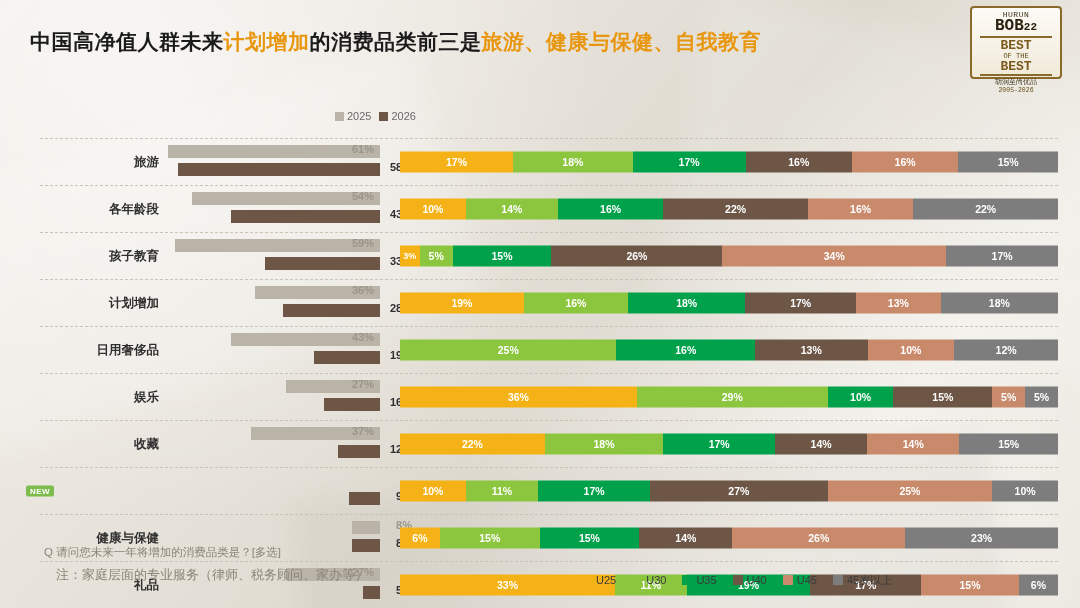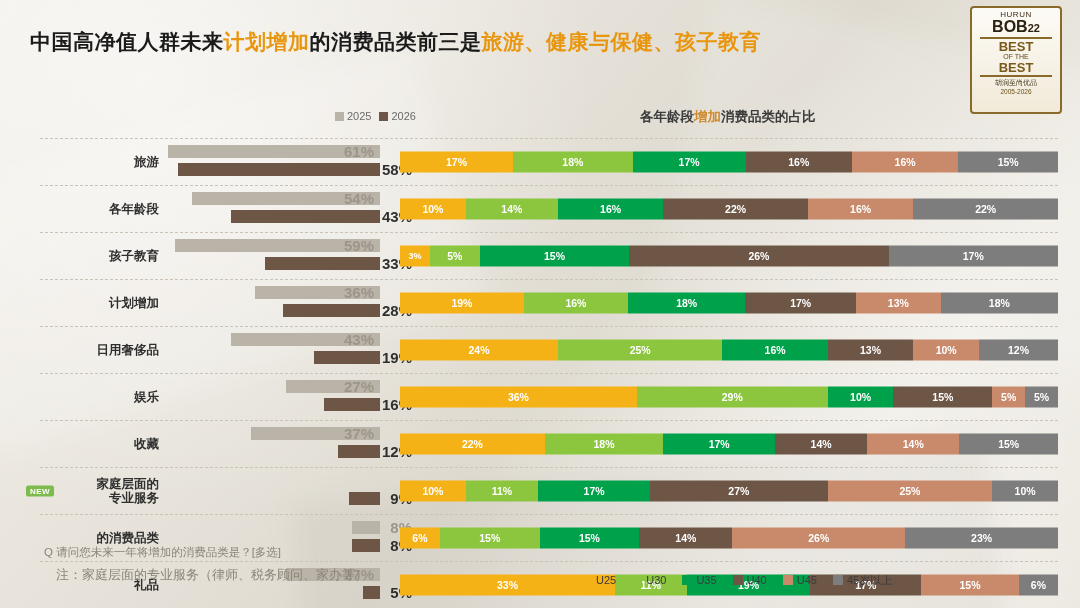--- a/index.html
+++ b/index.html
@@ -38,28 +38,29 @@
     color: #1b1b1b;
     letter-spacing: 0.5px;
     white-space: nowrap;
   }
   .title .hl { color: #e9960f; margin-top: 12px; }
 
   
   .logo {
     position: absolute;
     right: 18px; top: 6px;
-    width: 92px; height: 108px;
+    width: 92px; height: 73px;
     border: 2px solid #8a6a2a;
     border-radius: 4px;
     background: linear-gradient(180deg,#fdfbf6,#f1ead9);
     text-align: center;
     color: #6b4f17;
     padding-top: 2px;
     box-sizing: border-box;
+    font-family: Liberation Mono, monospace;
   }
   .logo .l1 { font-size: 8px; letter-spacing: 0.5px; color:#3b2f14; }
   .logo .l2 { font-size: 16px; font-weight: bold; color:#2b2110; line-height: 15px;}
   .logo .l3 { font-size: 13px; font-weight: bold; color:#7a5a1c; line-height:13px;}
   .logo .l4 { font-size: 7px; color:#5c4718; line-height:8px;}
   .logo .l5 { font-size: 13px; font-weight: bold; color:#7a5a1c; line-height:13px;}
   .logo .l6 { font-size: 7px; color:#3b2f14; line-height:10px; }
   .logo .l7 { font-size: 6.5px; color:#6b4f17; }
   .logo-underline { height:2px; background:#8a6a2a; margin: 1px 8px; }
 
@@ -125,21 +126,21 @@
   }
   .lbar {
     position: absolute; right: 0;
     height: 13px;
     border-radius: 0;
   }
   .lbar.b2025 { top: 2px; background: #b9b3a8; }
   .lbar.b2026 { top: 20px; background: #6d5646; }
   .lval {
     position: absolute;
-    font-size: 15px; font-weight: bold;
+    font-size: 11px; font-weight: bold;
     white-space: nowrap;
   }
   .lval.v2025 { color: #9c958a; top: 0px; }
   .lval.v2026 { color: #2f2f2f; top: 18px; }
 
   
   .stack {
     position: absolute;
     left: 400px; right: 22px;
     top: 50%; transform: translateY(-50%);
@@ -176,41 +177,38 @@
 </style>
 </head>
 <body>
 
 <div id="root">
   <div class="bg-shape bg1"></div>
   <div class="bg-shape bg2"></div>
   <div class="bg-shape bg3"></div>
 
   <div class="title">
-    <span>中国高净值人群未来</span><span class="hl">计划增加</span><span>的消费品类前三是</span><span class="hl">旅游、健康与保健、孩子教育</span>
+    <span>中国高净值人群未来</span><span class="hl">计划增加</span><span>的消费品类前三是</span><span class="hl">旅游、健康与保健、自我教育</span>
   </div>
 
   <div class="logo">
     <div class="l1">HURUN</div>
     <div class="l2"><span>BOB</span><span style="font-size:11px">22</span></div>
     <div class="logo-underline"></div>
     <div class="l3">BEST</div>
     <div class="l4">OF THE</div>
     <div class="l5">BEST</div>
     <div class="logo-underline"></div>
     <div class="l6">胡润至尚优品</div>
     <div class="l7">2005-2026</div>
   </div>
 
 
   <div class="legend-years" id="year-legend"><span class="sw" style="background: rgb(185, 179, 168);"></span><span>2025</span><span class="sp"></span><span class="sw" style="background: rgb(109, 86, 70);"></span><span>2026</span></div>
 
-  <div class="right-head">
-    <span>各年龄段</span><span class="hl">增加</span><span>消费品类的占比</span>
-  </div>
 
   <div class="rows" id="rows">
       <div class="row">
         <div class="sep"></div>
         <div class="rowlabel">旅游</div>
         <div class="leftbars">
           <div class="lbar b2025" style="width: 212px; background: rgb(185, 179, 168);"></div>
           <div class="lval v2025" style="right: 6px;">61%</div>
           <div class="lbar b2026" style="width: 202px; background: rgb(109, 86, 70);"></div>
           <div class="lval v2026" style="right: -32px;">58%</div>
@@ -249,20 +247,21 @@
           <div class="lbar b2025" style="width: 205px; background: rgb(185, 179, 168);"></div>
           <div class="lval v2025" style="right: 6px;">59%</div>
           <div class="lbar b2026" style="width: 115px; background: rgb(109, 86, 70);"></div>
           <div class="lval v2026" style="right: -32px;">33%</div>
         </div>
         <div class="stack">
           <div class="seg" style="flex: 3 0 0px; background: rgb(245, 178, 22); font-size: 9px;">3%</div>
           <div class="seg" style="flex: 5 0 0px; background: rgb(140, 198, 63);">5%</div>
           <div class="seg" style="flex: 15 0 0px; background: rgb(0, 161, 75);">15%</div>
           <div class="seg" style="flex: 26 0 0px; background: rgb(109, 86, 70);">26%</div>
+          <div class="seg" style="flex: 34 0 0px; background: rgb(201, 138, 107);">34%</div>
           <div class="seg" style="flex: 17 0 0px; background: rgb(125, 125, 125);">17%</div>
         </div>
       </div>
       <div class="row">
         <div class="sep"></div>
         <div class="rowlabel">计划增加</div>
         <div class="leftbars">
           <div class="lbar b2025" style="width: 125px; background: rgb(185, 179, 168);"></div>
           <div class="lval v2025" style="right: 6px;">36%</div>
           <div class="lbar b2026" style="width: 97px; background: rgb(109, 86, 70);"></div>
@@ -280,21 +279,20 @@
       <div class="row">
         <div class="sep"></div>
         <div class="rowlabel">日用奢侈品</div>
         <div class="leftbars">
           <div class="lbar b2025" style="width: 149px; background: rgb(185, 179, 168);"></div>
           <div class="lval v2025" style="right: 6px;">43%</div>
           <div class="lbar b2026" style="width: 66px; background: rgb(109, 86, 70);"></div>
           <div class="lval v2026" style="right: -32px;">19%</div>
         </div>
         <div class="stack">
-          <div class="seg" style="flex: 24 0 0px; background: rgb(245, 178, 22);">24%</div>
           <div class="seg" style="flex: 25 0 0px; background: rgb(140, 198, 63);">25%</div>
           <div class="seg" style="flex: 16 0 0px; background: rgb(0, 161, 75);">16%</div>
           <div class="seg" style="flex: 13 0 0px; background: rgb(109, 86, 70);">13%</div>
           <div class="seg" style="flex: 10 0 0px; background: rgb(201, 138, 107);">10%</div>
           <div class="seg" style="flex: 12 0 0px; background: rgb(125, 125, 125);">12%</div>
         </div>
       </div>
       <div class="row">
         <div class="sep"></div>
         <div class="rowlabel">娱乐</div>
@@ -327,37 +325,36 @@
           <div class="seg" style="flex: 18 0 0px; background: rgb(140, 198, 63);">18%</div>
           <div class="seg" style="flex: 17 0 0px; background: rgb(0, 161, 75);">17%</div>
           <div class="seg" style="flex: 14 0 0px; background: rgb(109, 86, 70);">14%</div>
           <div class="seg" style="flex: 14 0 0px; background: rgb(201, 138, 107);">14%</div>
           <div class="seg" style="flex: 15 0 0px; background: rgb(125, 125, 125);">15%</div>
         </div>
       </div>
       <div class="row">
         <div class="sep"></div>
         <div class="newbadge">NEW</div>
-        <div class="rowlabel">家庭层面的<br>专业服务</div>
         <div class="leftbars">
           <div class="lbar b2026" style="width: 31px; background: rgb(109, 86, 70);"></div>
           <div class="lval v2026" style="right: -32px;">9%</div>
         </div>
         <div class="stack">
           <div class="seg" style="flex: 10 0 0px; background: rgb(245, 178, 22);">10%</div>
           <div class="seg" style="flex: 11 0 0px; background: rgb(140, 198, 63);">11%</div>
           <div class="seg" style="flex: 17 0 0px; background: rgb(0, 161, 75);">17%</div>
           <div class="seg" style="flex: 27 0 0px; background: rgb(109, 86, 70);">27%</div>
           <div class="seg" style="flex: 25 0 0px; background: rgb(201, 138, 107);">25%</div>
           <div class="seg" style="flex: 10 0 0px; background: rgb(125, 125, 125);">10%</div>
         </div>
       </div>
       <div class="row">
         <div class="sep"></div>
-        <div class="rowlabel">的消费品类</div>
+        <div class="rowlabel">健康与保健</div>
         <div class="leftbars">
           <div class="lbar b2025" style="width: 28px; background: rgb(185, 179, 168);"></div>
           <div class="lval v2025" style="right: -32px;">8%</div>
           <div class="lbar b2026" style="width: 28px; background: rgb(109, 86, 70);"></div>
           <div class="lval v2026" style="right: -32px;">8%</div>
         </div>
         <div class="stack">
           <div class="seg" style="flex: 6 0 0px; background: rgb(245, 178, 22);">6%</div>
           <div class="seg" style="flex: 15 0 0px; background: rgb(140, 198, 63);">15%</div>
           <div class="seg" style="flex: 15 0 0px; background: rgb(0, 161, 75);">15%</div>

